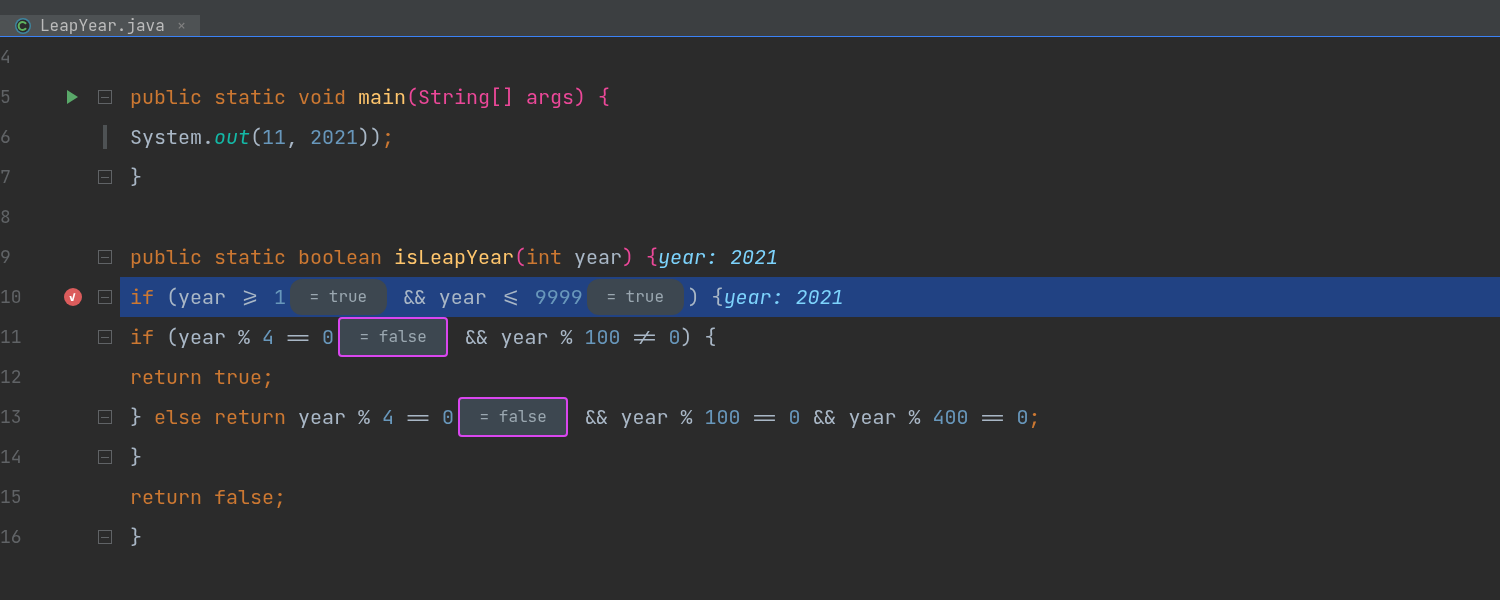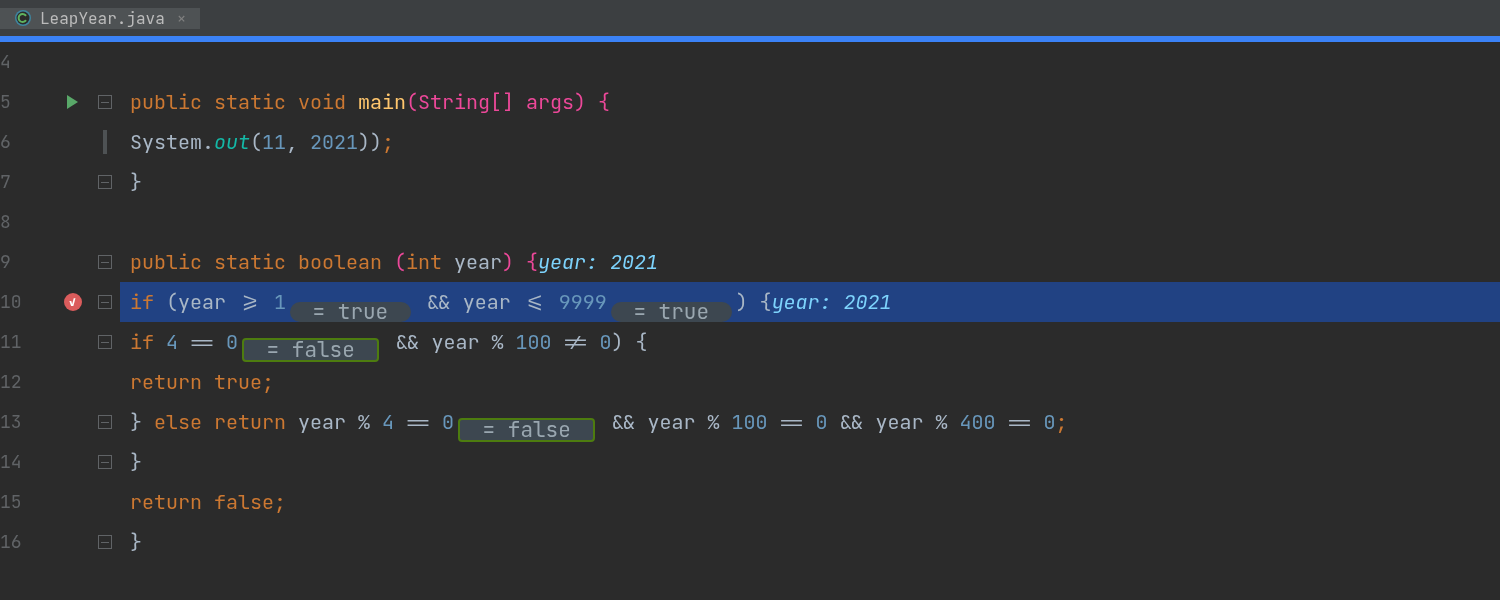--- a/index.html
+++ b/index.html
@@ -1,42 +1,42 @@
 <!DOCTYPE html>
 <html><head>
 <meta charset="utf-8">
 <style>
   html,body{margin:0;padding:0;background:#2b2b2b;color:#a9b7c6;font-family:"JetBrains Mono","Fira Code","Consolas",monospace;font-size:20px;overflow:hidden;width:1500px;height:600px}
   .root{display:flex;flex-direction:column;width:1500px;height:600px}
   
-  .tabbar{display:flex;align-items:center;height:36px;background:#3c3f41;border-bottom:6px solid #3b82f6}
+  .tabbar{display:flex;align-items:flex-end;height:36px;background:#3c3f41;border-bottom:1px solid #3b82f6}
   .tab{display:flex;align-items:center;gap:8px;padding:0 14px;background:#4e5254;color:#bbbbbb;font-size:16px;position:relative}
   .tab .icon{width:18px;height:18px;display:flex;align-items:center;justify-content:center}
   .tab .close{color:#808080;font-size:16px;margin-left:4px;cursor:pointer}
   
   .editor{flex:1;display:flex;position:relative;line-height:40px}
   .gutter{width:55px;background:#2b2b2b;color:#606366;text-align:right;padding-right:10px;box-sizing:border-box;font-size:18px;user-select:none}
   .gut-col2{width:35px;background:#2b2b2b;display:flex;flex-direction:column;align-items:center}
   .gut-col3{width:30px;background:#2b2b2b;display:flex;flex-direction:column;align-items:center}
   .code{flex:1;position:relative;background:#2b2b2b}
   .row{height:40px;display:flex;align-items:center}
-  .codeline{position:relative;height:40px;display:flex;align-items:flex-end;white-space:pre;padding-left:10px}
+  .codeline{position:relative;height:40px;display:flex;align-items:center;white-space:pre;padding-left:10px}
   .hl-row{background:#214283}
   
   .kw{color:#cc7832}
   .fn{color:#ffc66d}
   .str{color:#14b8a6;font-style:italic}
   .num{color:#6897bb}
   .paren{color:#ec4899}
   .comment{color:#7dd3fc;font-style:italic}
   .ident{color:#a9b7c6}
   .semi{color:#cc7832}
   
-  .pill{display:inline-flex;align-items:center;background:#3d4750;color:#9aa7b0;border-radius:12px;padding:0 10px;height:20px;font-size:21px;margin:0 4px;font-style:normal}
-  .pill.redbox{border:2px solid #4d7c0f;border-radius:4px}
+  .pill{display:inline-flex;align-items:center;background:#3d4750;color:#9aa7b0;border-radius:12px;padding:0 10px;height:36px;font-size:16px;margin:0 4px;font-style:normal}
+  .pill.redbox{border:2px solid #d946ef;border-radius:4px}
   
   .fold{width:12px;height:12px;border:1px solid #606366;background:#2b2b2b;position:relative}
   .fold::before{content:"";position:absolute;left:2px;right:2px;top:50%;height:1px;background:#606366}
   
   .run-tri{width:0;height:0;border-left:11px solid #59a869;border-top:7px solid transparent;border-bottom:7px solid transparent}
   
   .bp{width:18px;height:18px;border-radius:50%;background:#db5c5c;position:relative;display:flex;align-items:center;justify-content:center}
   .bp::after{content:"✓";color:#fff;font-size:11px;font-weight:bold}
   .caret-mark{width:4px;height:24px;background:#4e5254;}
 </style>
@@ -136,25 +136,25 @@
       <div class="codeline"></div>
 
       <div class="codeline">    <span class="kw">public </span><span class="kw">static </span><span class="kw">void </span><span class="fn">main</span><span class="paren">(String[] args) {</span></div>
 
       <div class="codeline">        <span class="ident">System.</span><span class="str">out</span><span class="ident">(</span><span class="num">11</span><span class="ident">, </span><span class="num">2021</span><span class="ident">))</span><span class="semi">;</span></div>
 
       <div class="codeline">    <span class="ident">}</span></div>
 
       <div class="codeline"></div>
 
-      <div class="codeline">    <span class="kw">public </span><span class="kw">static </span><span class="kw">boolean </span><span class="paren">(</span><span class="kw">int </span><span class="ident">year</span><span class="paren">) {</span>  <span class="comment">year: 2021</span></div>
+      <div class="codeline">    <span class="kw">public </span><span class="kw">static </span><span class="kw">boolean </span><span class="fn">isLeapYear</span><span class="paren">(</span><span class="kw">int </span><span class="ident">year</span><span class="paren">) {</span>  <span class="comment">year: 2021</span></div>
 
       <div class="codeline hl-row">        <span class="kw">if </span><span class="ident">(year &gt;= </span><span class="num">1</span><span class="pill"> = true </span><span class="ident"> &amp;&amp; year &lt;= </span><span class="num">9999</span><span class="pill"> = true </span><span class="ident">) {</span>  <span class="comment">year: 2021</span></div>
 
-      <div class="codeline">            <span class="kw">if </span><span class="num">4 </span><span class="ident">== </span><span class="num">0</span><span class="pill redbox"> = false </span><span class="ident"> &amp;&amp; year % </span><span class="num">100 </span><span class="ident">!= </span><span class="num">0</span><span class="ident">) {</span></div>
+      <div class="codeline">            <span class="kw">if </span><span class="ident">(year % </span><span class="num">4 </span><span class="ident">== </span><span class="num">0</span><span class="pill redbox"> = false </span><span class="ident"> &amp;&amp; year % </span><span class="num">100 </span><span class="ident">!= </span><span class="num">0</span><span class="ident">) {</span></div>
 
       <div class="codeline">                <span class="kw">return </span><span class="kw">true</span><span class="semi">;</span></div>
 
       <div class="codeline">            <span class="ident">} </span><span class="kw">else </span><span class="kw">return </span><span class="ident">year % </span><span class="num">4 </span><span class="ident">== </span><span class="num">0</span><span class="pill redbox"> = false </span><span class="ident"> &amp;&amp; year % </span><span class="num">100 </span><span class="ident">== </span><span class="num">0 </span><span class="ident">&amp;&amp; year % </span><span class="num">400 </span><span class="ident">== </span><span class="num">0</span><span class="semi">;</span></div>
 
       <div class="codeline">        <span class="ident">}</span></div>
 
       <div class="codeline">        <span class="kw">return </span><span class="kw">false</span><span class="semi">;</span></div>
 
       <div class="codeline">    <span class="ident">}</span></div>

